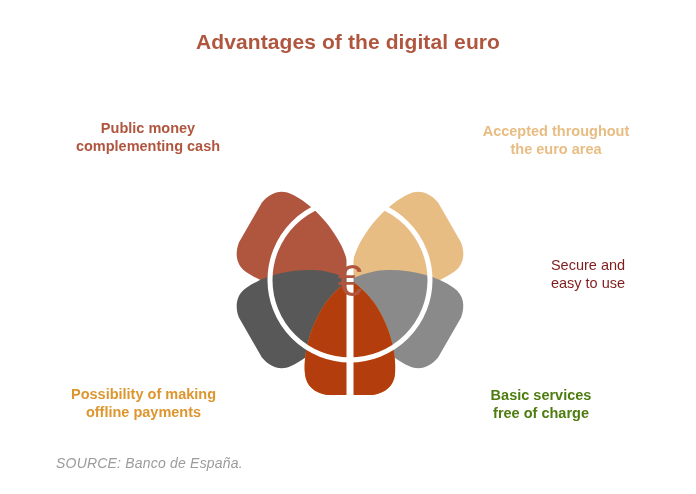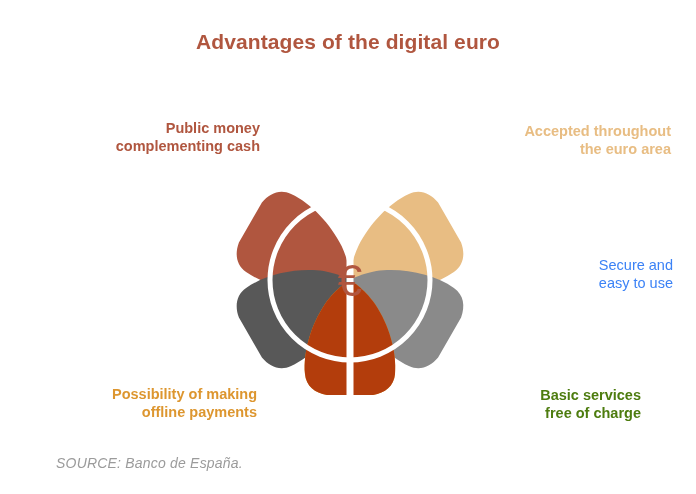--- a/index.html
+++ b/index.html
@@ -52,22 +52,22 @@
   }
 
   
   .label {
     position: absolute;
     font-size: 14.5px;
     line-height: 18px;
     white-space: pre-line;
   }
   .label.bold   { font-weight: bold; }
-  .label.right  { text-align: right; }
-  .label.left   { text-align: right; }
+  .label.right  { text-align: center; }
+  .label.left   { text-align: center; }
 
   .label-public-money {
     left: 36px;
     top: 119px;
     width: 224px;
   }
   .label-accepted {
     left: 441px;
     top: 122px;
     width: 230px;
@@ -161,21 +161,21 @@
     </svg>
   </div>
 
   <div class="label bold right label-public-money" style="color:#b0563f;">Public money
 complementing cash</div>
 
   <div class="label bold left label-accepted" style="color:#e8bd83;">Accepted throughout
 the euro area</div>
 
 
-  <div class="label left label-secure" style="color:#3b82f6;">Secure and
+  <div class="label left label-secure" style="color:#7f1d1d;">Secure and
 easy to use</div>
 
   <div class="label bold right label-offline" style="color:#dd962f;">Possibility of making
 offline payments</div>
 
   <div class="label bold left label-basic" style="color:#4d7c0f;">Basic services
 free of charge</div>
 
   <div class="source">SOURCE: Banco de España.</div>
 

